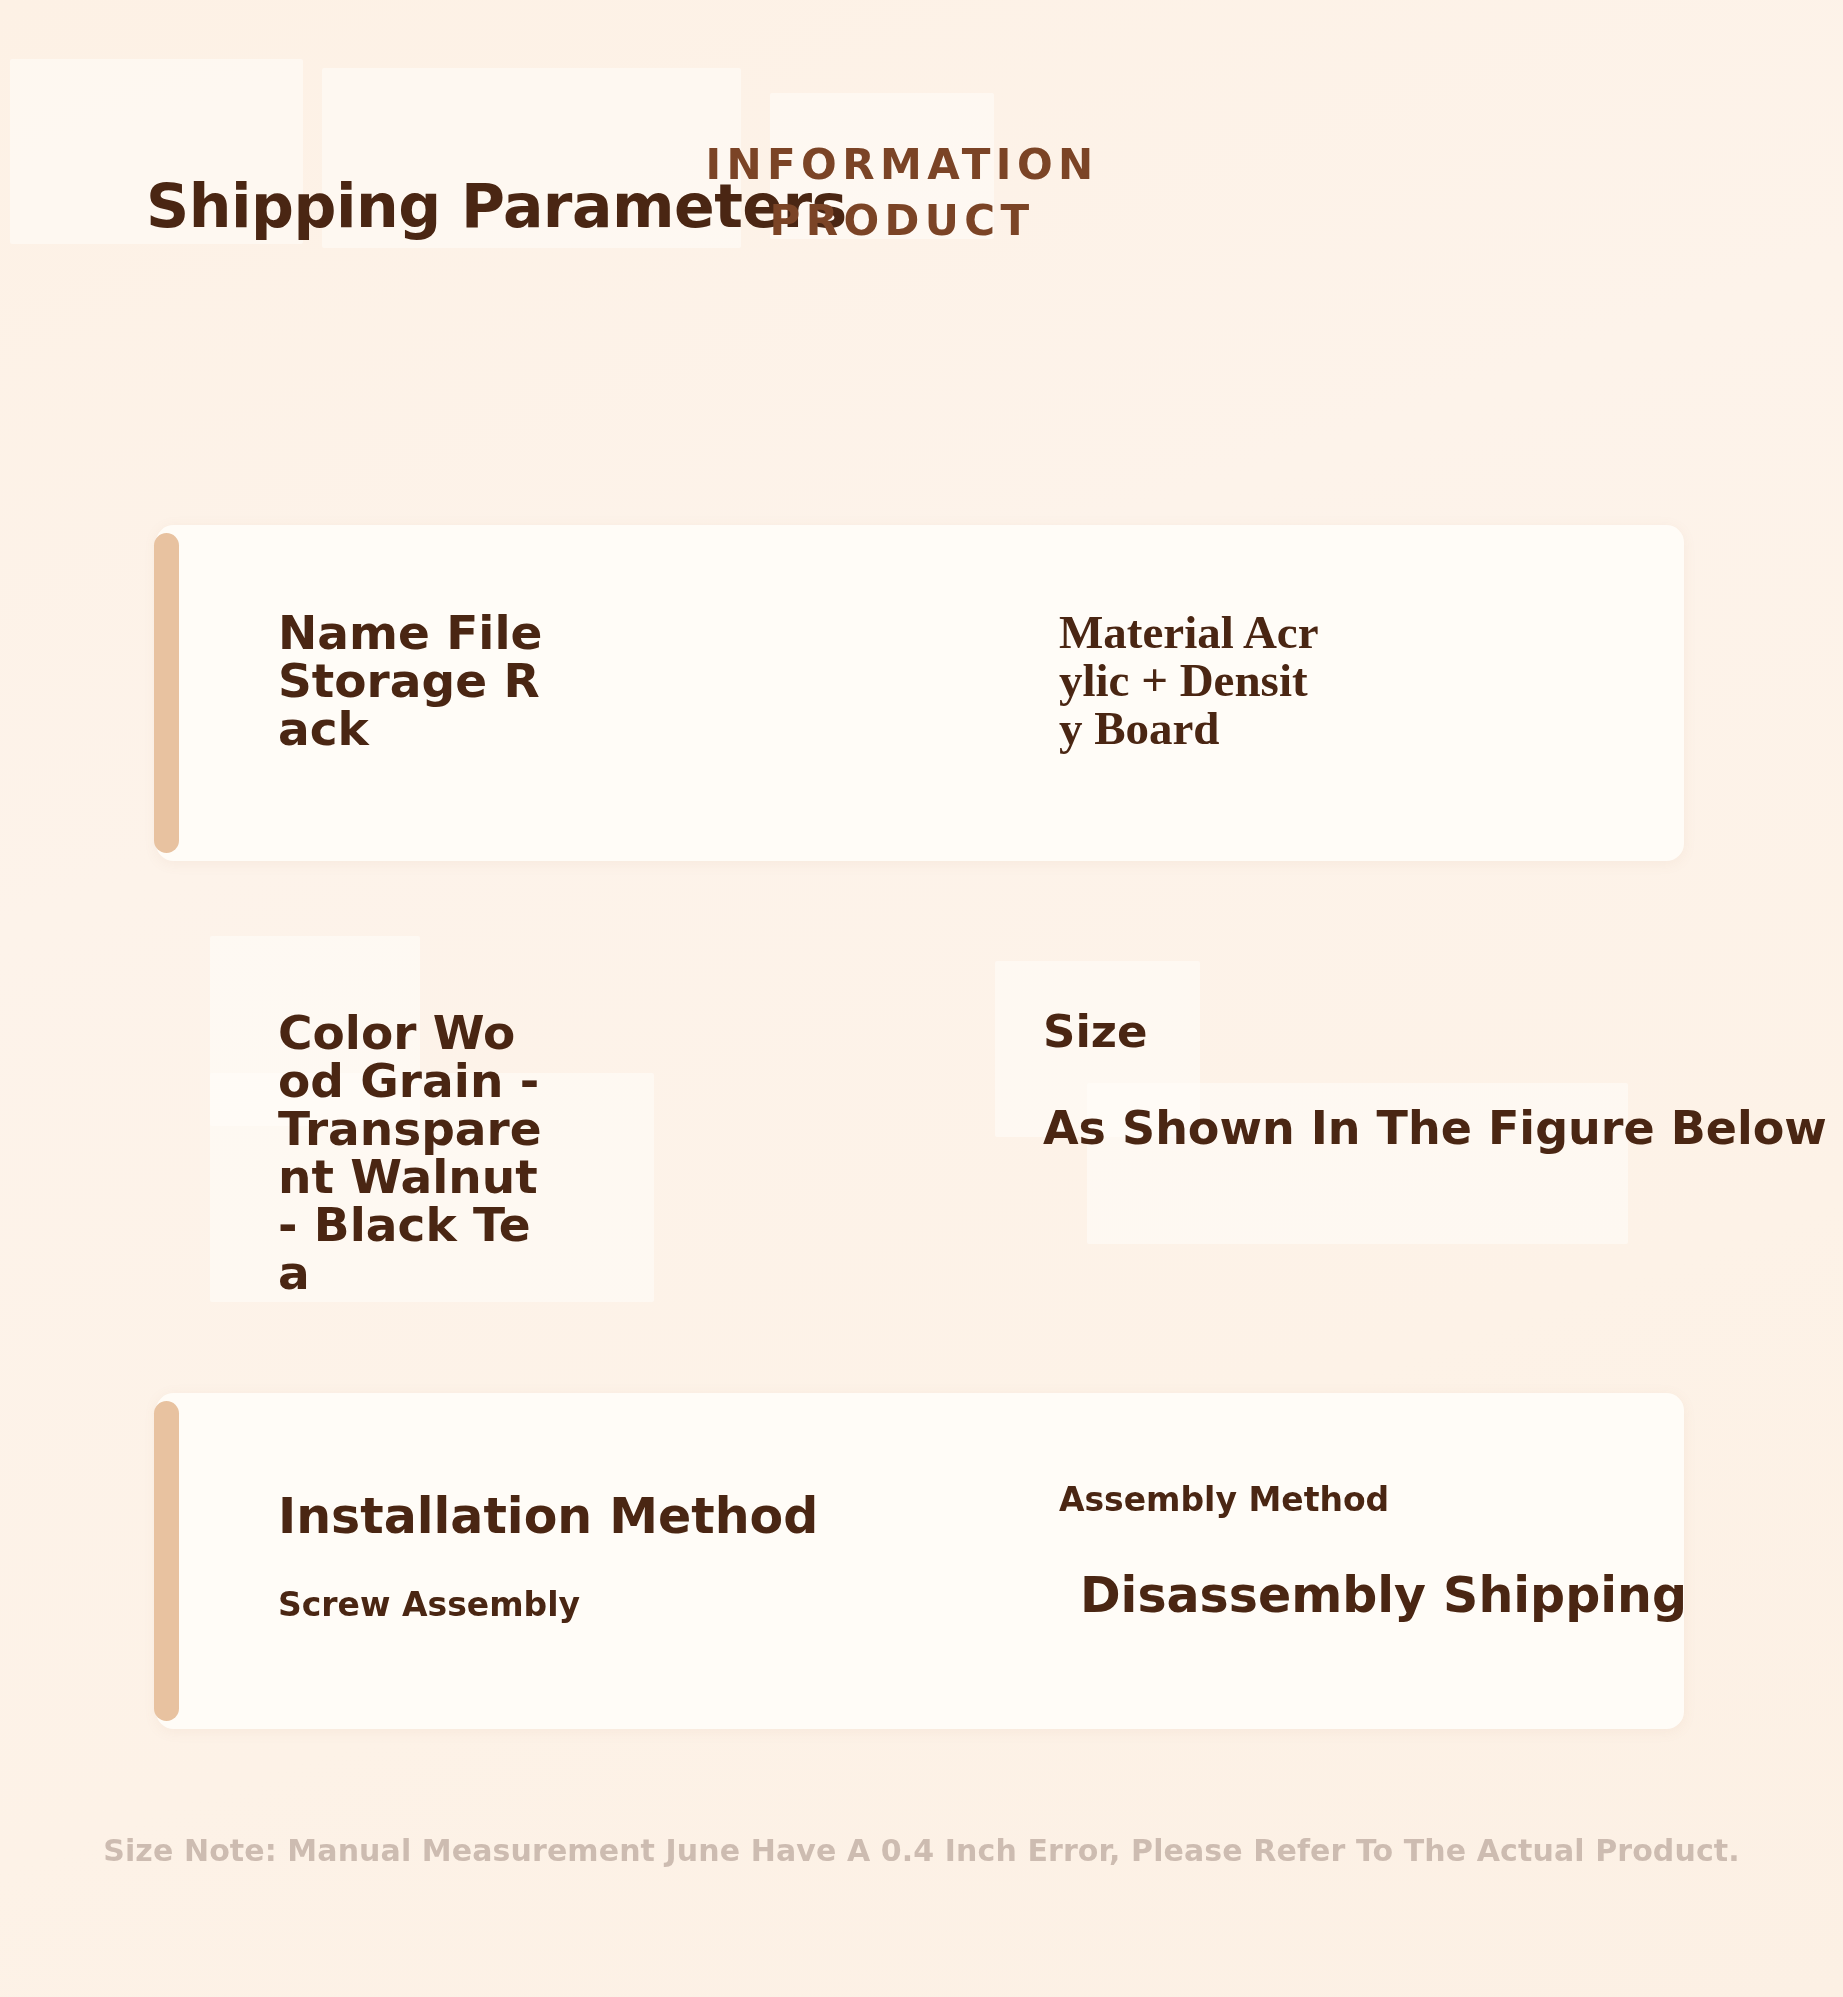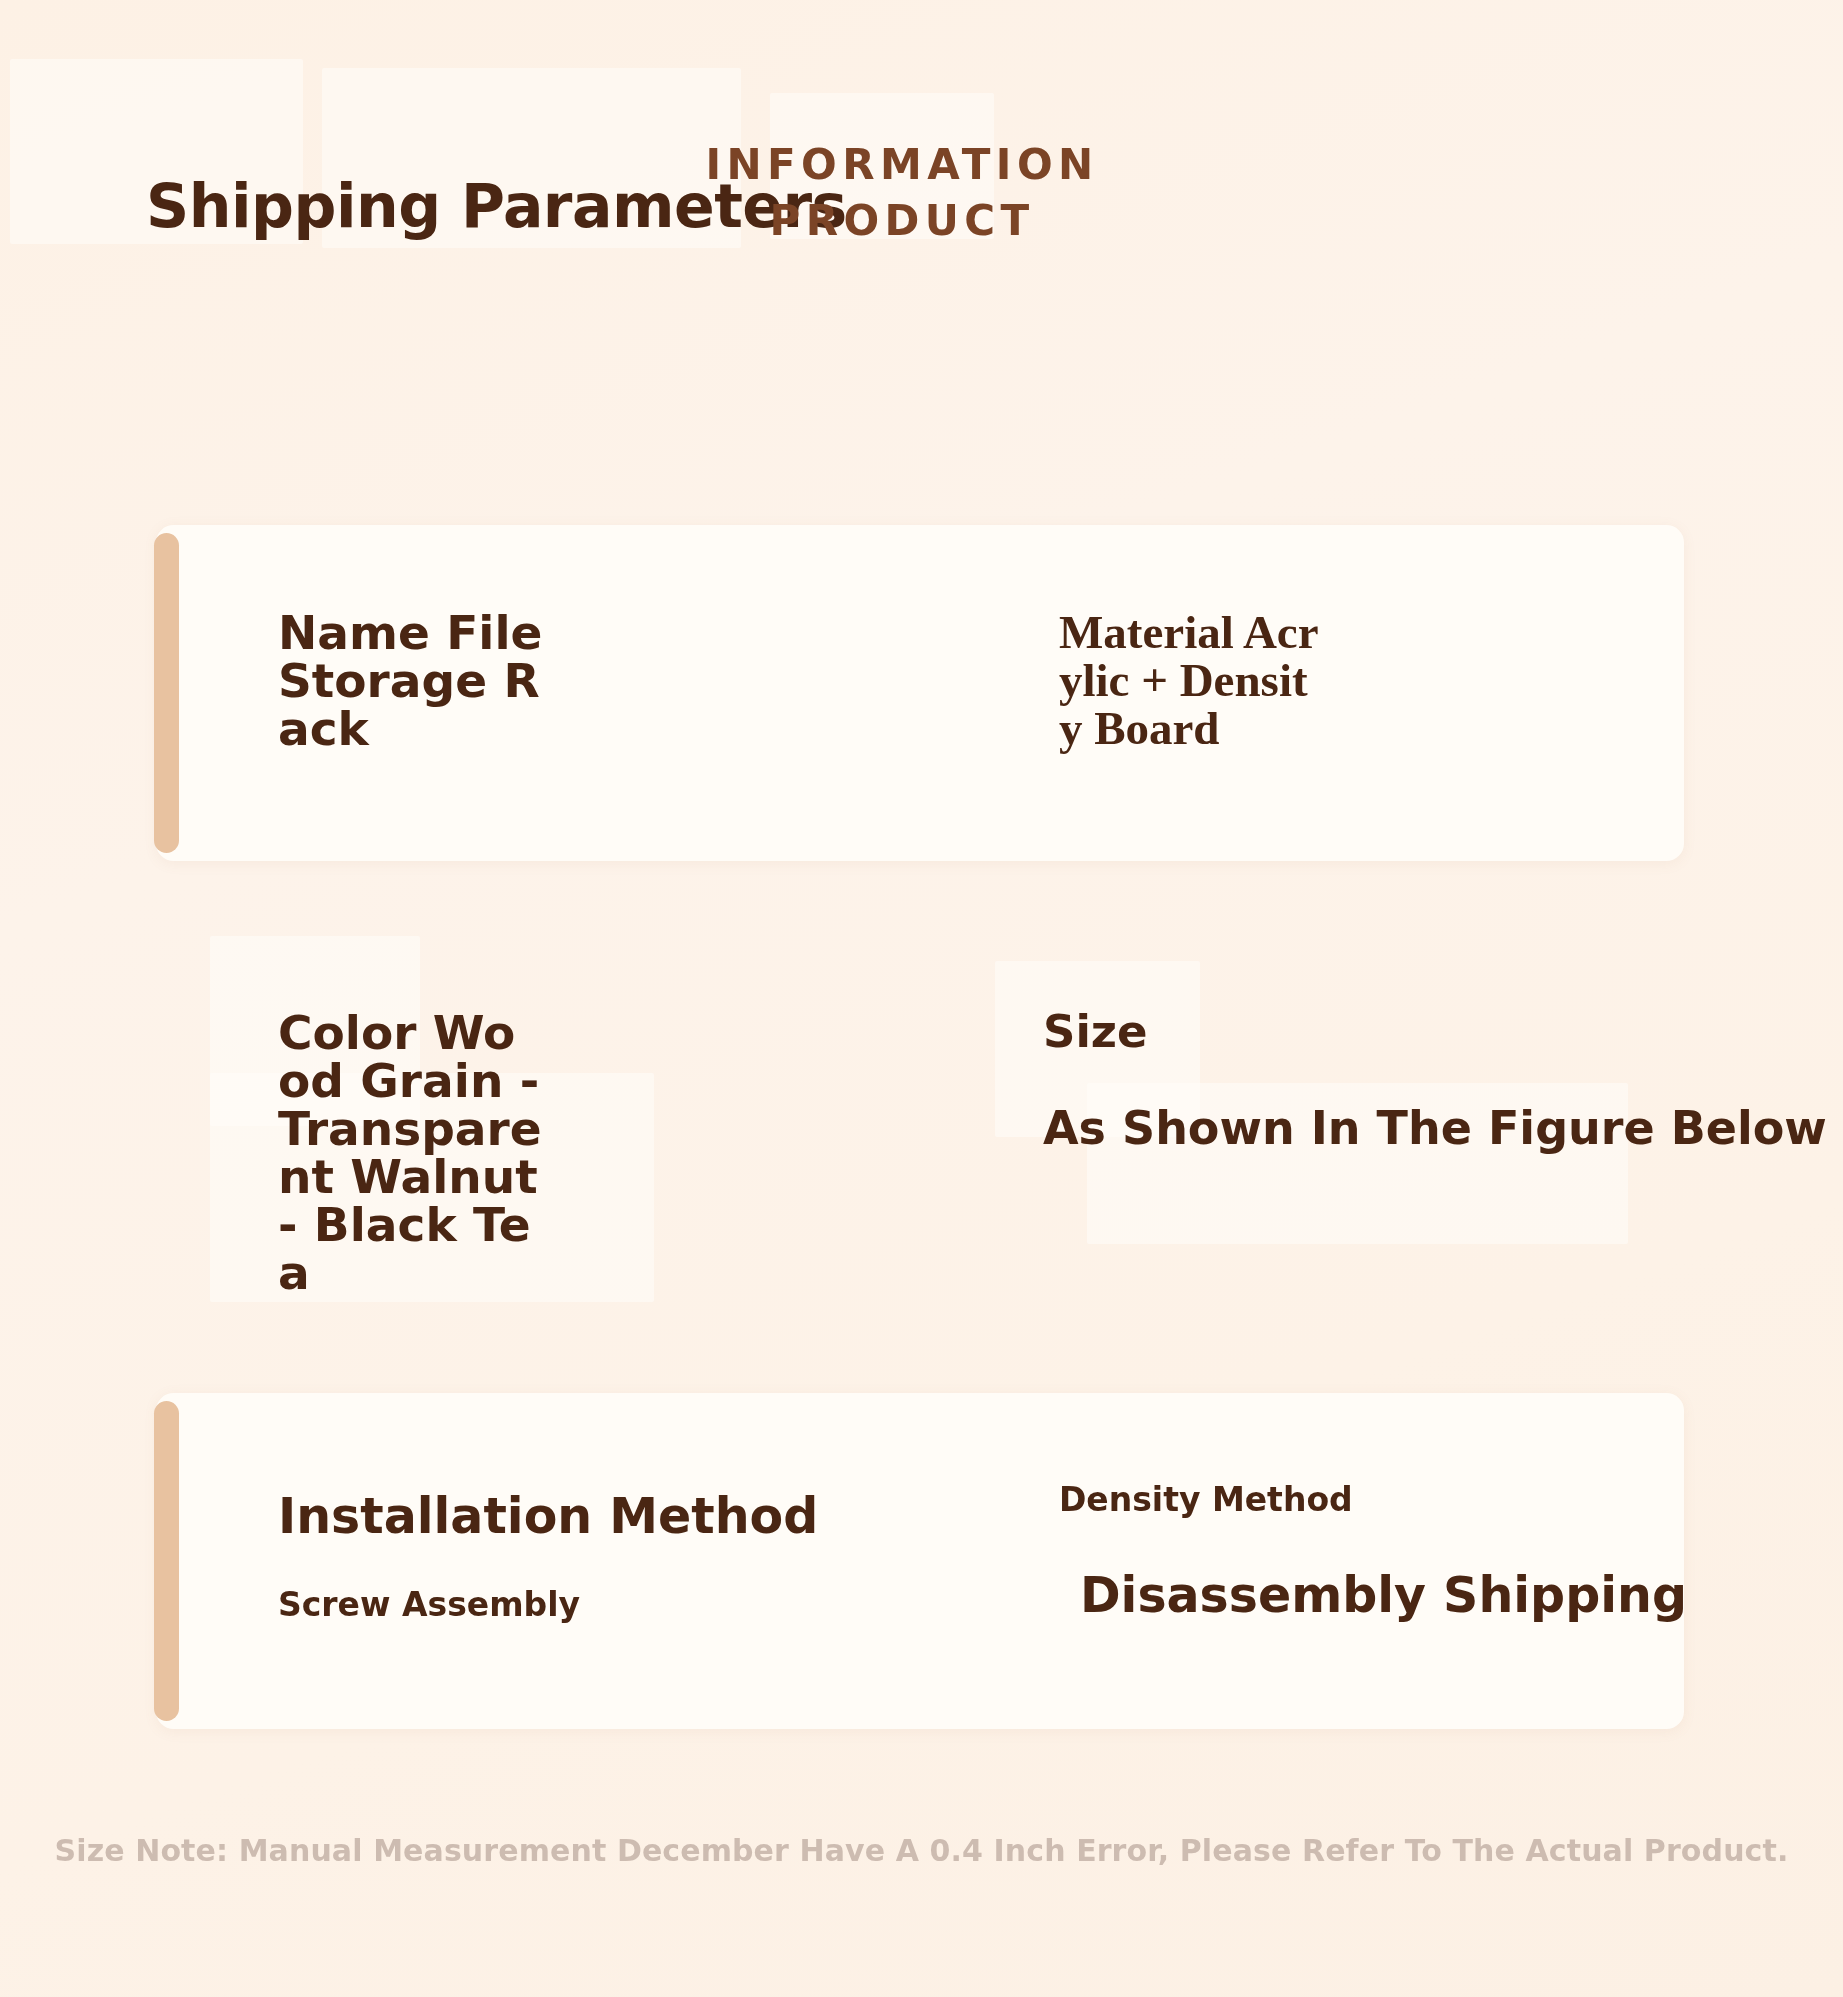--- a/index.html
+++ b/index.html
@@ -238,23 +238,23 @@
       </div>
     </div>
 
     <div class="spec-row carded row3">
       <div class="accent-bar"></div>
       <div class="cell cell-left">
         <div class="spec-text m-title-lg">Installation Method</div>
         <div class="spec-text m-title-sm">Screw Assembly</div>
       </div>
       <div class="cell cell-right">
-        <div class="spec-text m-title-sm">Density Method</div>
+        <div class="spec-text m-title-sm">Assembly Method</div>
         <div class="spec-text m-title-lg">Disassembly Shipping</div>
       </div>
     </div>
 
   </div>
 
-  <div class="footer-note">Size Note: Manual Measurement December Have A 0.4 Inch Error, Please Refer To The Actual Product.</div>
+  <div class="footer-note">Size Note: Manual Measurement June Have A 0.4 Inch Error, Please Refer To The Actual Product.</div>
 
 </div>
 
 
 </body></html>

